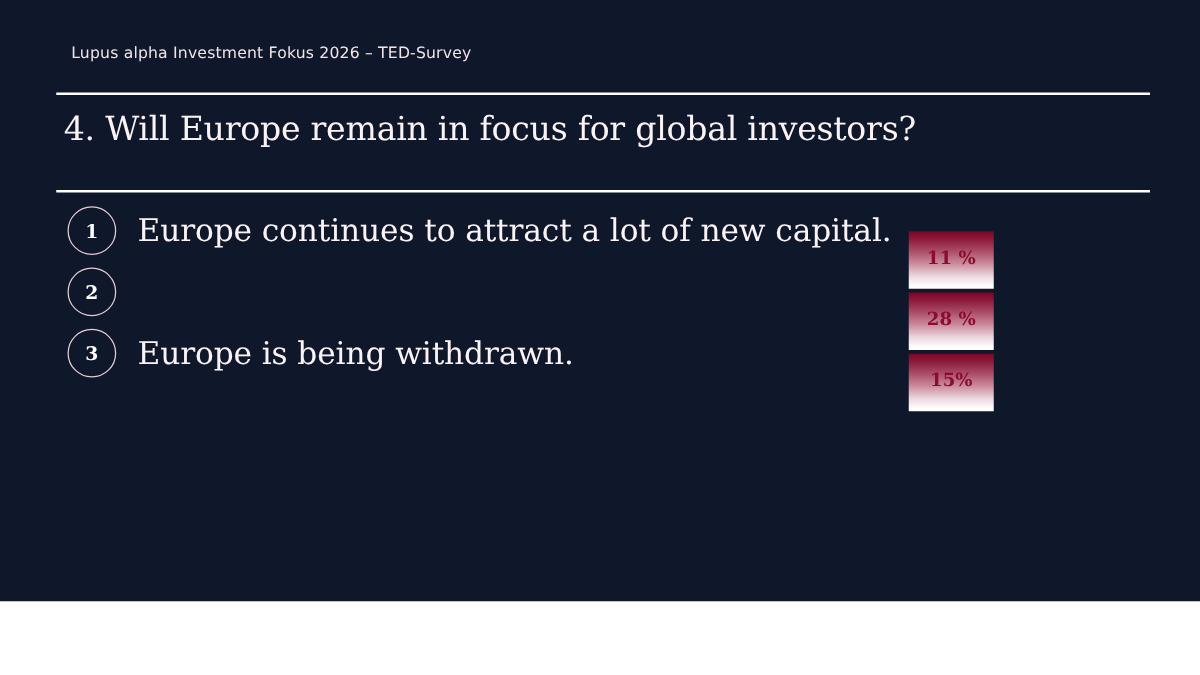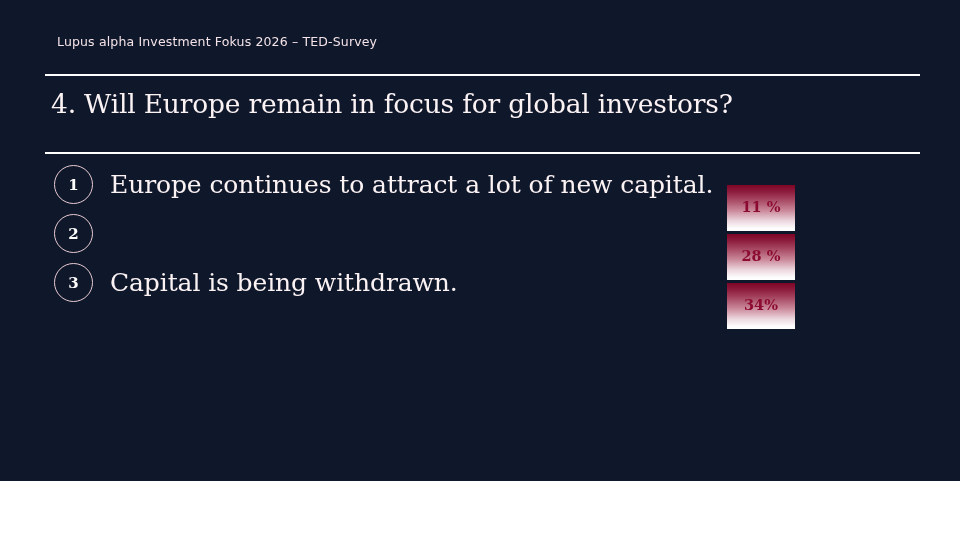--- a/index.html
+++ b/index.html
@@ -159,20 +159,20 @@
 
     <div class="answer-row">
       <div class="num-circle">2</div>
       <div class="pct-chip">
         <div class="pct-label">28 %</div>
       </div>
     </div>
 
     <div class="answer-row">
       <div class="num-circle">3</div>
-      <div class="answer-text">Capital is being withdrawn.</div>
+      <div class="answer-text">Europe is being withdrawn.</div>
       <div class="pct-chip">
-        <div class="pct-label">34%</div>
+        <div class="pct-label">15%</div>
       </div>
     </div>
 
   </div>
 </div>
 
 </body></html>

